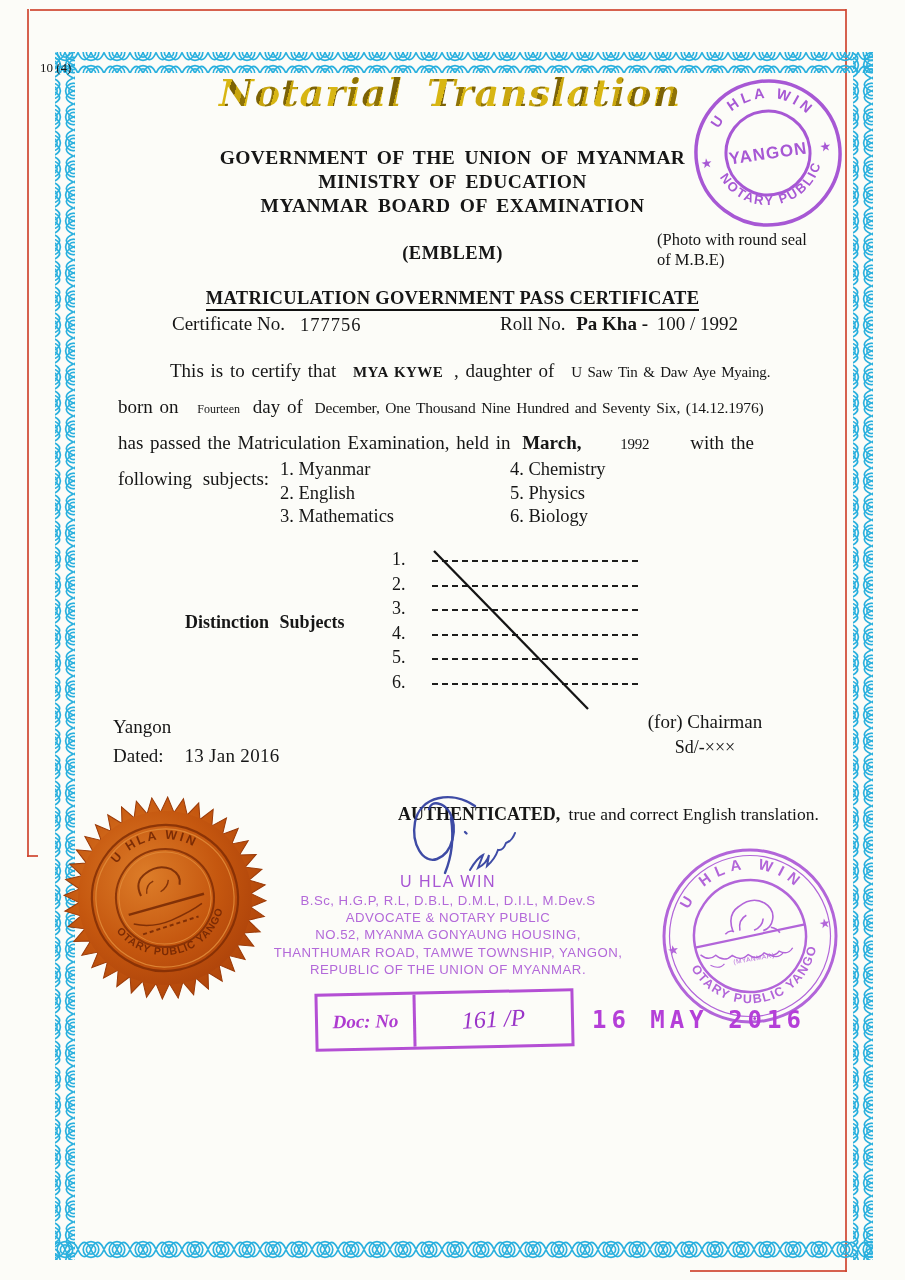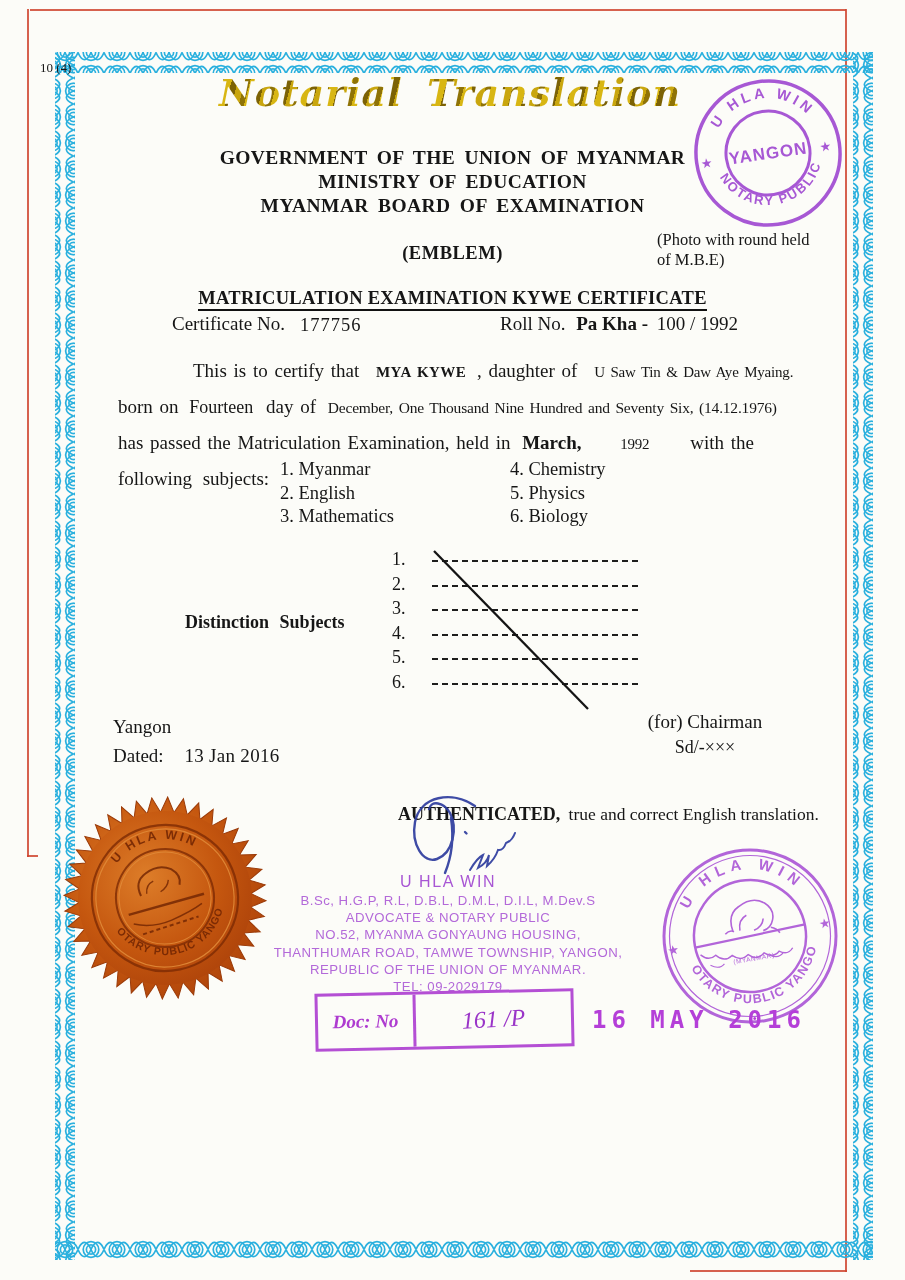--- a/index.html
+++ b/index.html
@@ -113,47 +113,47 @@
   <div class="abs gold-title">Notarial Translation</div>
 
   <div class="abs hdr">
     <div>GOVERNMENT OF THE UNION OF MYANMAR</div>
     <div>MINISTRY OF EDUCATION</div>
     <div>MYANMAR BOARD OF EXAMINATION</div>
   </div>
 
   <div class="abs emblem">(EMBLEM)</div>
   <div class="abs photo-note">
-    <div>(Photo with round held</div>
+    <div>(Photo with round seal</div>
     <div>of M.B.E)</div>
   </div>
 
   <div class="abs cert-title">
-    <span>MATRICULATION EXAMINATION KYWE CERTIFICATE</span>
+    <span>MATRICULATION GOVERNMENT PASS CERTIFICATE</span>
   </div>
 
   <div class="abs cert-no-row">
     <span class="abs" style="left:172px;top:0;">Certificate No.</span>
     <span class="abs" style="left:300px;top:2px;font-size:18.5px;letter-spacing:1px;">177756</span>
     <span class="abs" style="left:500px;top:0;text-align:center;">
       <span>Roll No.</span>
       <b style="margin-left:6px;">Pa Kha -</b>
       <span style="margin-left:4px;">100 / 1992</span>
     </span>
   </div>
 
   <div class="abs bodyline" style="top:360px;">
-    <span style="margin-left:75px;">This is to certify that</span>
+    <span style="margin-left:52px;">This is to certify that</span>
     <span class="ins" style="margin-left:10px;">MYA KYWE</span>
     <span style="margin-left:4px;">, daughter of</span>
     <span class="cond" style="margin-left:10px;">U Saw Tin  &amp;  Daw Aye Myaing.</span>
   </div>
   <div class="abs bodyline" style="top:396px;">
     <span>born on</span>
-    <span style="margin-left:4px;font-size:18px;">Fourteen</span>
+    <span style="margin-left:12px;font-size:12px;">Fourteen</span>
     <span style="margin-left:6px;">day of</span>
     <span class="cond" style="margin-left:5px;font-size:15.5px;">December, One Thousand Nine Hundred and  Seventy Six, (14.12.1976)</span>
   </div>
   <div class="abs bodyline" style="top:432px;">
     <span>has passed the Matriculation Examination, held in</span>
     <b style="margin-left:5px;">March,</b>
     <span class="cond" style="margin-left:32px;">1992</span>
     <span style="margin-left:34px;">with the</span>
   </div>
   <div class="abs bodyline" style="top:468px;word-spacing:6px;">
@@ -230,21 +230,20 @@
     </g>
   </svg>
 
   <div class="abs notary">
     <div class="nm">U HLA WIN</div>
     <div>B.Sc, H.G.P, R.L, D.B.L, D.M.L, D.I.L, M.Dev.S</div>
     <div>ADVOCATE &amp; NOTARY PUBLIC</div>
     <div>NO.52, MYANMA GONYAUNG HOUSING,</div>
     <div>THANTHUMAR ROAD, TAMWE TOWNSHIP, YANGON,</div>
     <div>REPUBLIC OF THE UNION OF MYANMAR.</div>
-    <div>TEL: 09-2029179</div>
   </div>
 
   <div class="abs docbox" style="z-index:5;">
     <div class="lbl">Doc: No</div>
     <div class="val">161 /P</div>
   </div>
 
   <div class="abs datestamp">16 MAY 2016</div>
 
   <svg class="abs stamp" width="152" height="152" viewBox="0 0 152 152" style="left:692px;top:77px;transform:rotate(-8deg);opacity:.92;">

